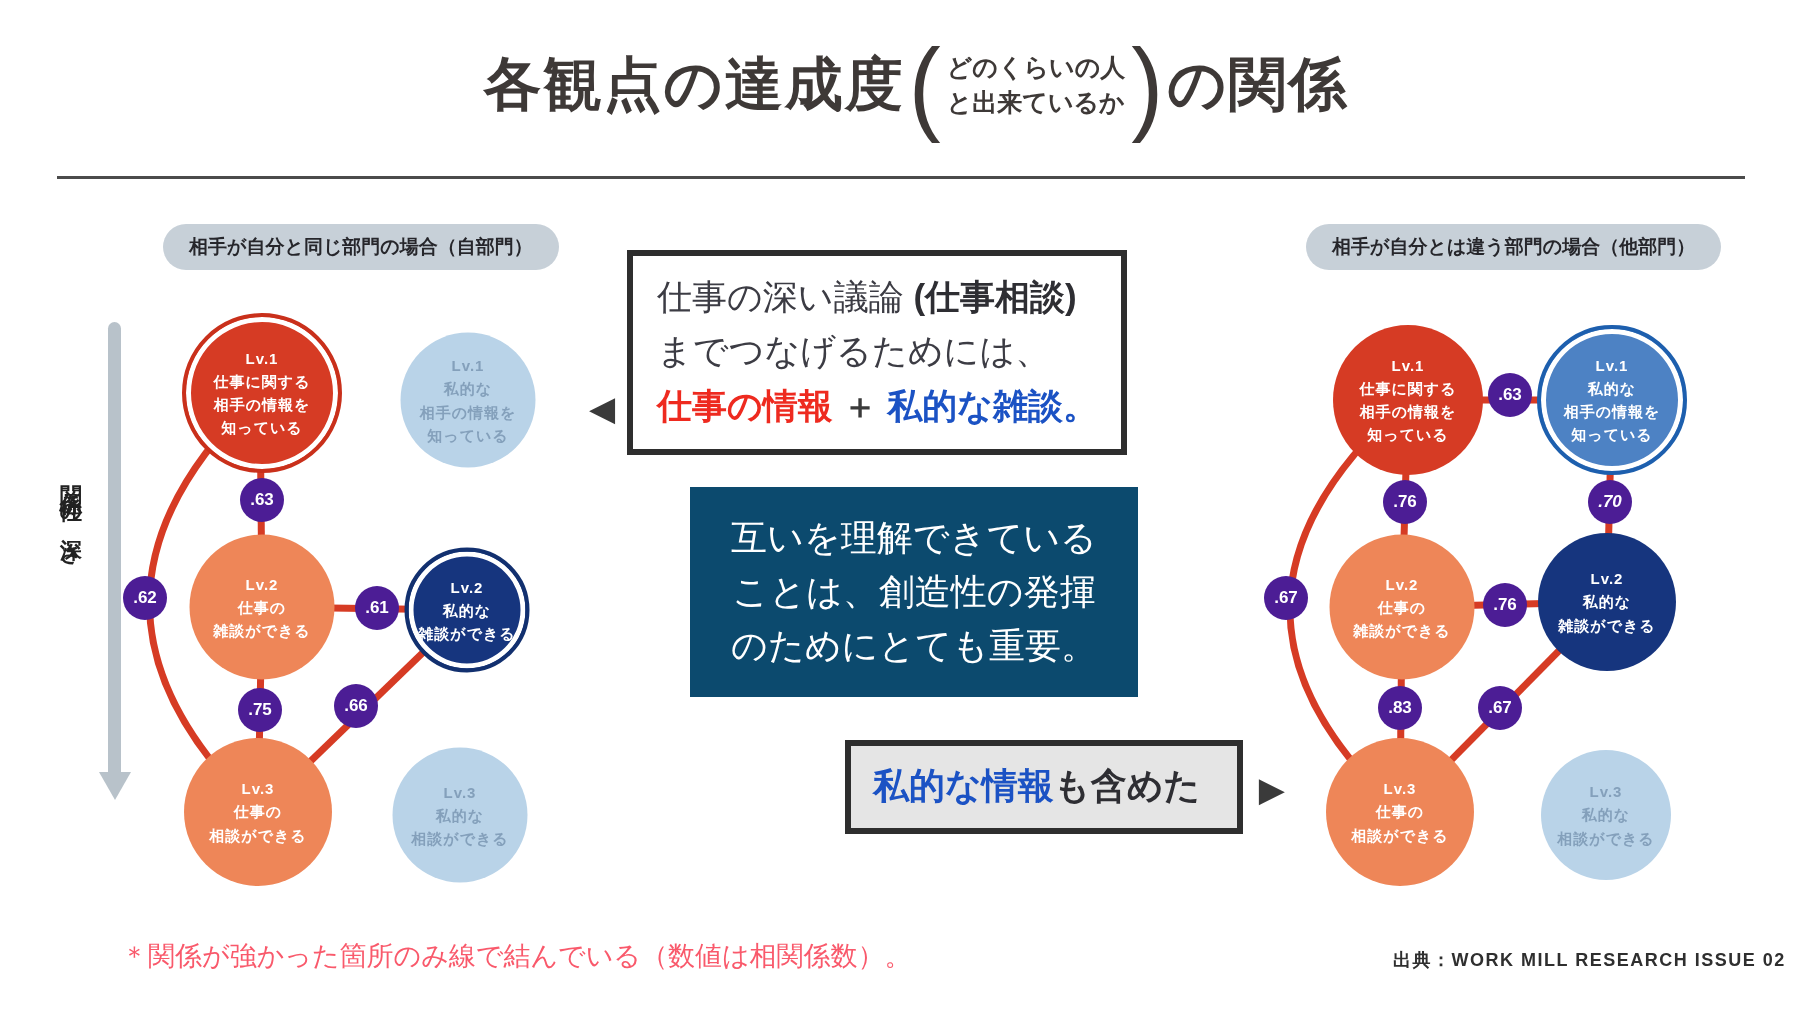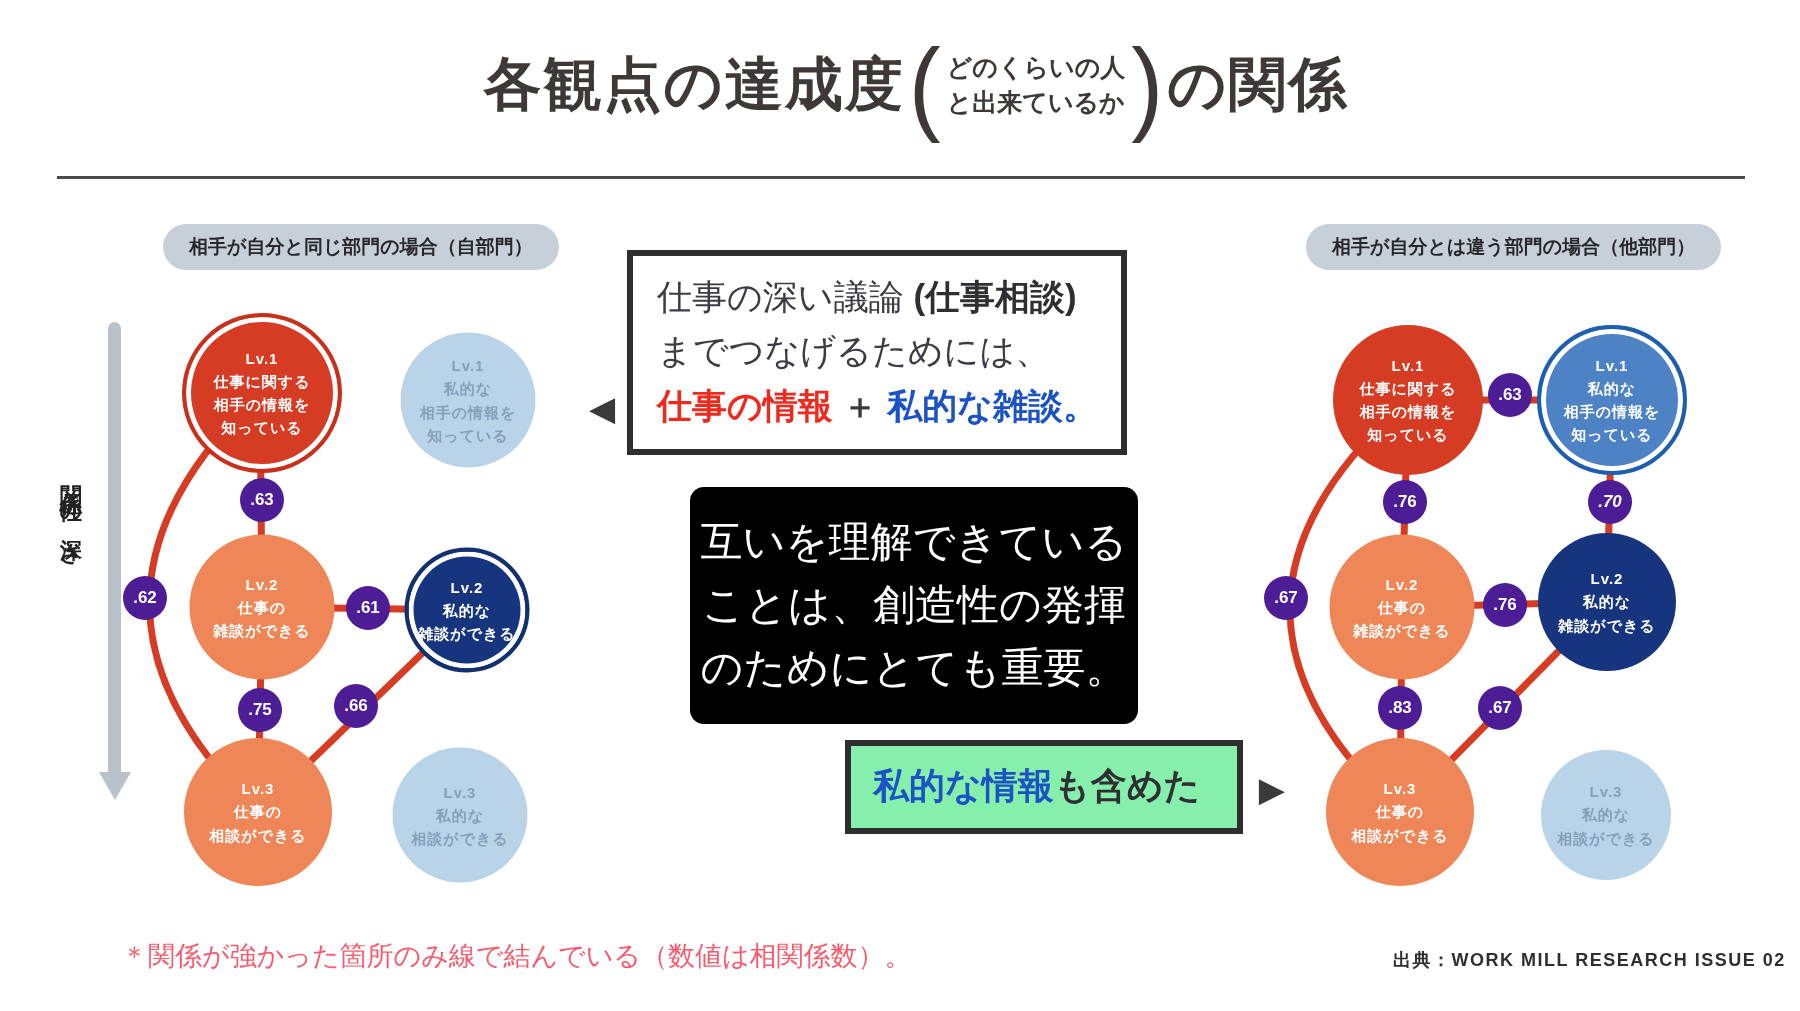--- a/index.html
+++ b/index.html
@@ -58,26 +58,26 @@
   .box1 { position:absolute; left:627px; top:250px; width:500px; background:#fff;
     border:6px solid #2e2e2e; padding:14px 16px 16px 24px; font-size:35px;
     line-height:1.55; color:#3c3c44; }
   .b-bold { font-weight:700; color:#2e2e33; }
   .t-red  { color:#ee2a1f; font-weight:700; }
   .t-blue { color:#1b52c4; font-weight:700; }
   .t-plus { color:#3a3a3a; font-weight:700; }
   .tri-left  { position:absolute; left:-44px; bottom:14px; font-size:34px; color:#3a3a3a; }
   .tri-right { position:absolute; right:-48px; bottom:12px; font-size:34px; color:#3a3a3a; }
 
-  .box2 { position:absolute; left:690px; top:487px; width:448px; background:#000000;
+  .box2 { position:absolute; left:690px; top:487px; width:448px; background:#0c4a6e;
     color:#fff; text-align:center; padding:24px 6px;
     font-family:"Liberation Serif","DejaVu Serif",serif;
-    font-size:42px; font-weight:500; line-height:1.5;border-radius:14px; }
-
-  .box3 { position:absolute; left:845px; top:740px; width:398px; background:#86efac;
+    font-size:36px; font-weight:500; line-height:1.5; }
+
+  .box3 { position:absolute; left:845px; top:740px; width:398px; background:#e5e5e5;
     border:6px solid #2e2e2e; padding:12px 18px 14px 22px; font-size:36px;
     line-height:1.55; }
   .t-gray { color:#6a6a72; font-weight:400; }
 
   
   .note { position:absolute; left:112px; top:938px; font-size:27px; color:#f9596b;margin-left:9px; }
   .source { position:absolute; left:1393px; top:948px; font-size:18px; font-weight:700;
     letter-spacing:1.5px; color:#2f2f2f; }
 </style>
 </head>
@@ -128,21 +128,21 @@
     <div class="node n-navy ring-navy" style="left:407px; top:330px; width:125px; height:125px;">Lv.2
 私的な
 雑談ができる</div>
     <div class="node n-orange" style="left:198px; top:532px; width:148px; height:148px;">Lv.3
 仕事の
 相談ができる</div>
     <div class="node n-light" style="left:400px; top:535px; width:135px; height:135px;">Lv.3
 私的な
 相談ができる</div>
     <div class="badge" style="left:202px; top:220px;">.63</div>
-    <div class="badge" style="left:308px; top:328px;">.61</div>
+    <div class="badge" style="left:317px; top:328px;">.61</div>
     <div class="badge" style="left:200px; top:430px;">.75</div>
     <div class="badge" style="left:296px; top:426px;">.66</div>
     <div class="badge" style="left:85px; top:318px;">.62</div>
   </div>
 
   <div class="diagram diagram-right">
     <svg width="520" height="612" viewBox="0 0 520 612">
       <g stroke="#d63b24" stroke-width="7" fill="none">
         <path d="M 208,120 Q -24,325 200,532"></path>
         <line x1="208" y1="120" x2="412" y2="120"></line>

